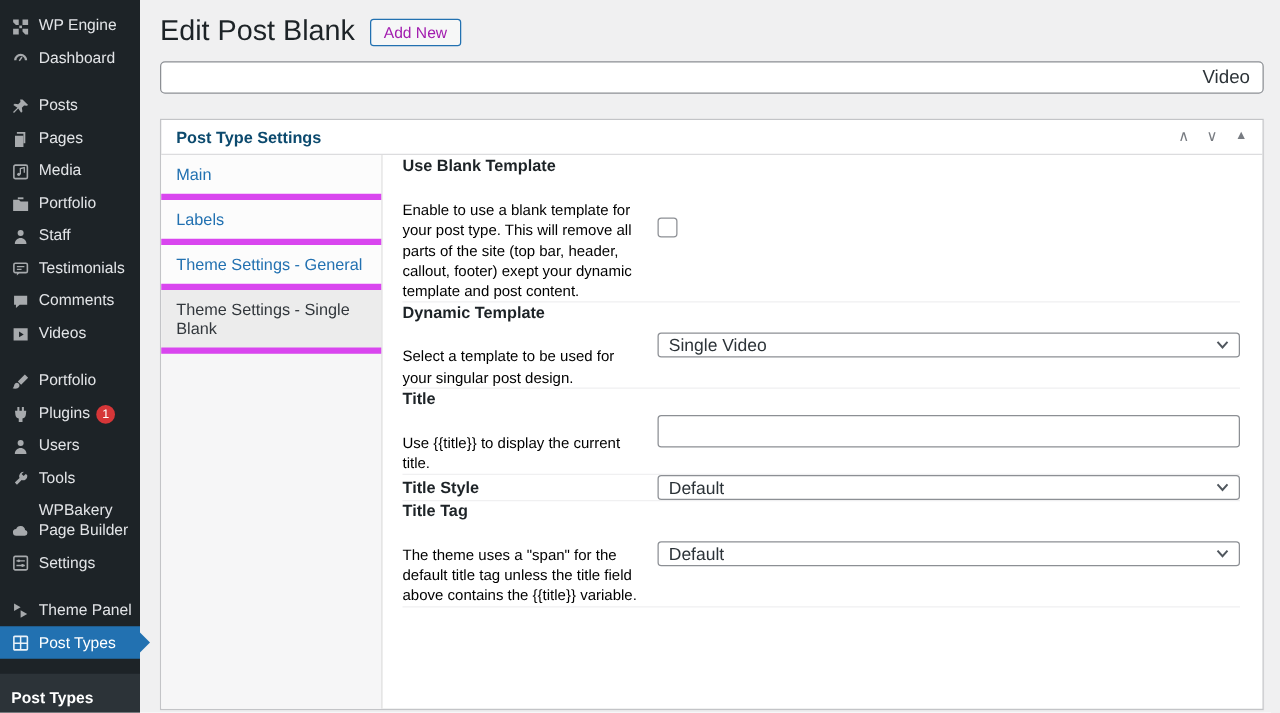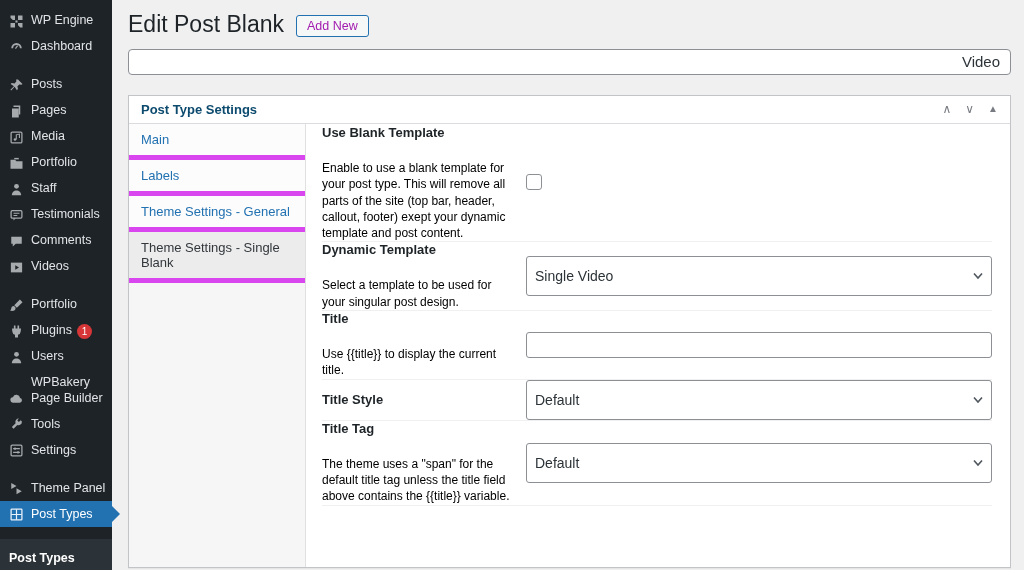--- a/index.html
+++ b/index.html
@@ -100,21 +100,21 @@
     padding:0 0; border-top:1px solid #f0f0f1;
   }
   .setting-row:first-child { border-top:none; }
   .row-label-col { width:188px; min-width:188px; margin-right:16px; }
   .row-label { font-size:13px; font-weight:bold; color:#1d2327; }
   .row-desc { font-size:12px; color:#000000; line-height:1.36; margin-top:20px; }
   .row-control { flex:1; }
 
   .select-wrap { position:relative; }
   .wp-select {
-    width:100%; height:40px;
+    width:100%; height:20px;
     border:1px solid #8c8f94; border-radius:3px;
     background:#fff; color:#2c3338; font-size:14px;
     padding:0 26px 0 8px;
     -webkit-appearance:none; appearance:none;
     font-family:"Liberation Sans", sans-serif; cursor:pointer;
   }
   .select-chevron {
     position:absolute; right:9px; top:50%; margin-top:-4px;
     width:10px; height:8px; pointer-events:none; color:#50575e;
   }
@@ -254,32 +254,32 @@
             <svg viewBox="0 0 20 20" fill="currentColor" stroke="none">
               <circle cx="10" cy="5.8" r="3.2"></circle>
               <path d="M3.8 17.5c0-3.5 2.8-6.2 6.2-6.2s6.2 2.7 6.2 6.2z"></path>
             </svg>
           </span>
           <span>Users</span>
         </div>
         <div class="menu-item">
           <span class="mi-icon">
             <svg viewBox="0 0 20 20" fill="currentColor" stroke="none">
+              <path d="M17.2 6.2a4.6 4.6 0 0 1-6.1 4.5l-5 5-2.3-2.3 5-5A4.6 4.6 0 0 1 13.3 2L11 4.3l2.2 2.2 2.3-2.3c.9.5 1.5 1.2 1.7 2z"></path>
+            </svg>
+          </span>
+          <span>Tools</span>
+        </div>
+        <div class="menu-item">
+          <span class="mi-icon">
+            <svg viewBox="0 0 20 20" fill="currentColor" stroke="none">
               <path d="M5.6 15.5a3.6 3.6 0 0 1-.4-7.2 5 5 0 0 1 9.6.9 3.2 3.2 0 0 1-.4 6.3z"></path>
             </svg>
           </span>
           <span>WPBakery Page Builder</span>
-        </div>
-        <div class="menu-item">
-          <span class="mi-icon">
-            <svg viewBox="0 0 20 20" fill="currentColor" stroke="none">
-              <path d="M17.2 6.2a4.6 4.6 0 0 1-6.1 4.5l-5 5-2.3-2.3 5-5A4.6 4.6 0 0 1 13.3 2L11 4.3l2.2 2.2 2.3-2.3c.9.5 1.5 1.2 1.7 2z"></path>
-            </svg>
-          </span>
-          <span>Tools</span>
         </div>
         <div class="menu-item">
           <span class="mi-icon">
             <svg viewBox="0 0 20 20" fill="none" stroke="currentColor" stroke-width="1.7">
               <rect x="2.8" y="2.8" width="14.4" height="14.4" rx="1.4"></rect>
               <path d="M5.5 7.5h9M5.5 12.5h9" stroke-width="1.4"></path>
               <circle cx="8" cy="7.5" r="1.5" fill="currentColor" stroke="none"></circle>
               <circle cx="12" cy="12.5" r="1.5" fill="currentColor" stroke="none"></circle>
             </svg>
           </span>

